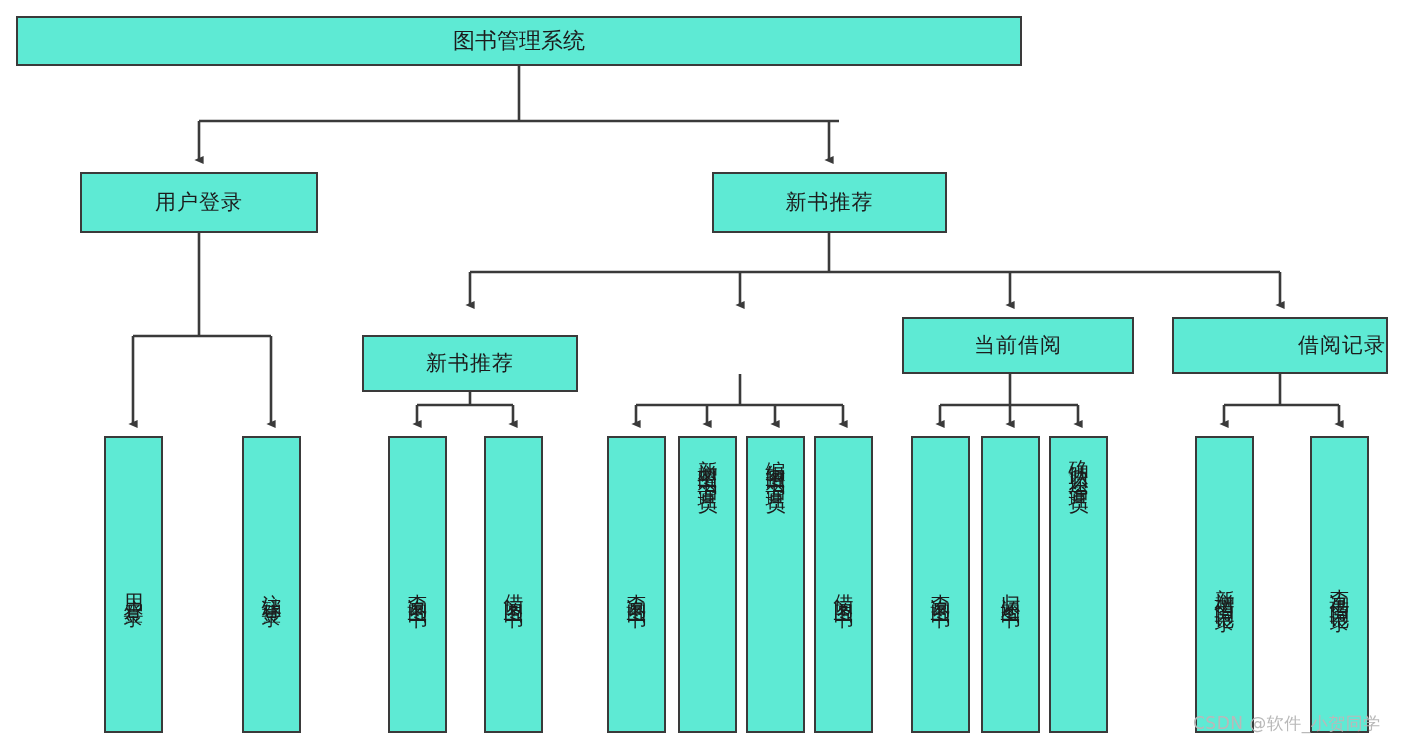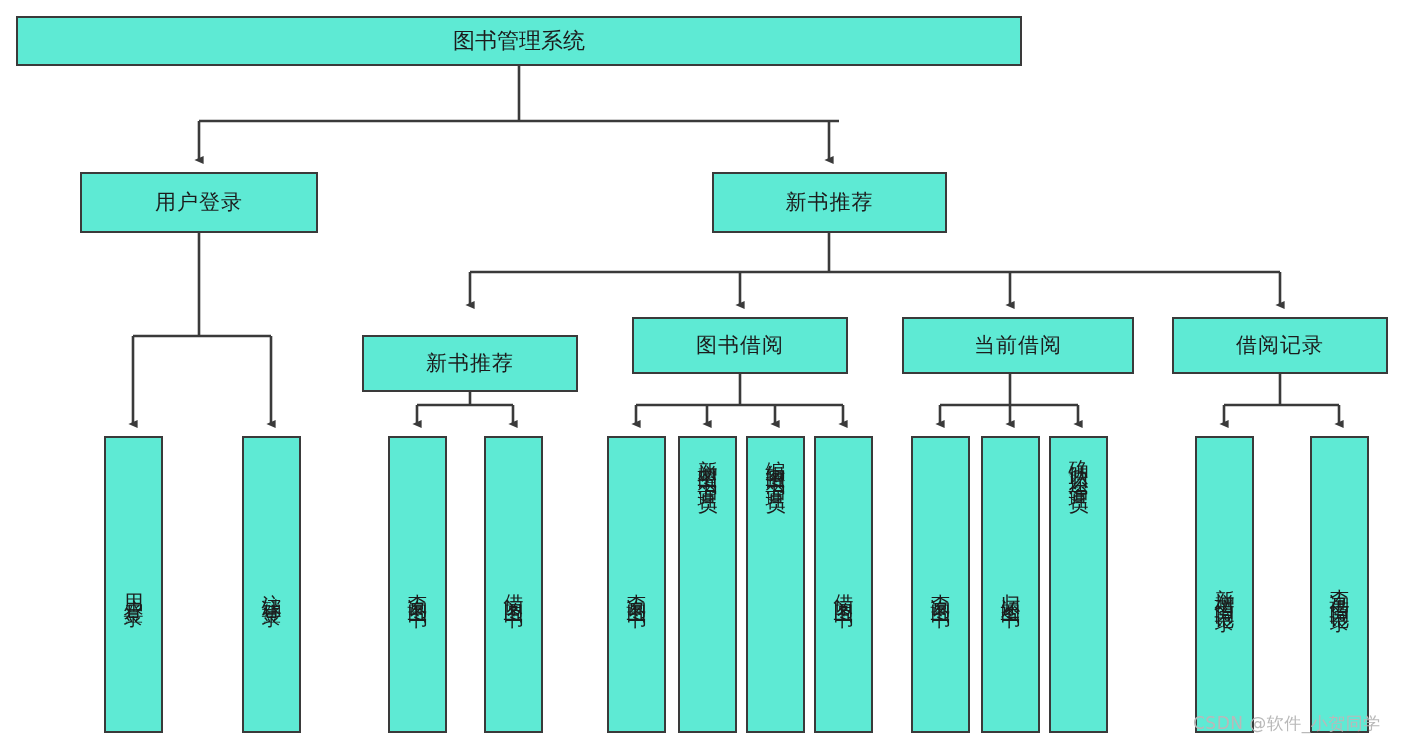--- a/index.html
+++ b/index.html
@@ -134,27 +134,24 @@
   <div class="node horiz" style="left:80px;top:172px;width:238px;height:61px;">
     <span>用户登录</span>
   </div>
   <div class="node horiz" style="left:712px;top:172px;width:235px;height:61px;">
     <span>新书推荐</span>
   </div>
 
   <div class="node horiz" style="left:362px;top:335px;width:216px;height:57px;">
     <span>新书推荐</span>
   </div>
-  <div class="node horiz" style="left:632px;top:317px;width:216px;height:57px;">
-    <span>图书借阅</span>
-  </div>
   <div class="node horiz" style="left:902px;top:317px;width:232px;height:57px;">
     <span>当前借阅</span>
   </div>
-  <div class="node horiz" style="left:1172px;top:317px;width:216px;height:57px;">
+  <div class="node horiz" style="left:1172px;top:317px;width:216px;height:57px;justify-content:flex-end;">
     <span>借阅记录</span>
   </div>
 
   <div class="node leaf center" style="left:104px;top:436px;width:59px;height:297px;">
     <div class="leaf-inner">
       <span class="vtext">用户登录</span>
     </div>
   </div>
   <div class="node leaf center" style="left:242px;top:436px;width:59px;height:297px;">
     <div class="leaf-inner">

